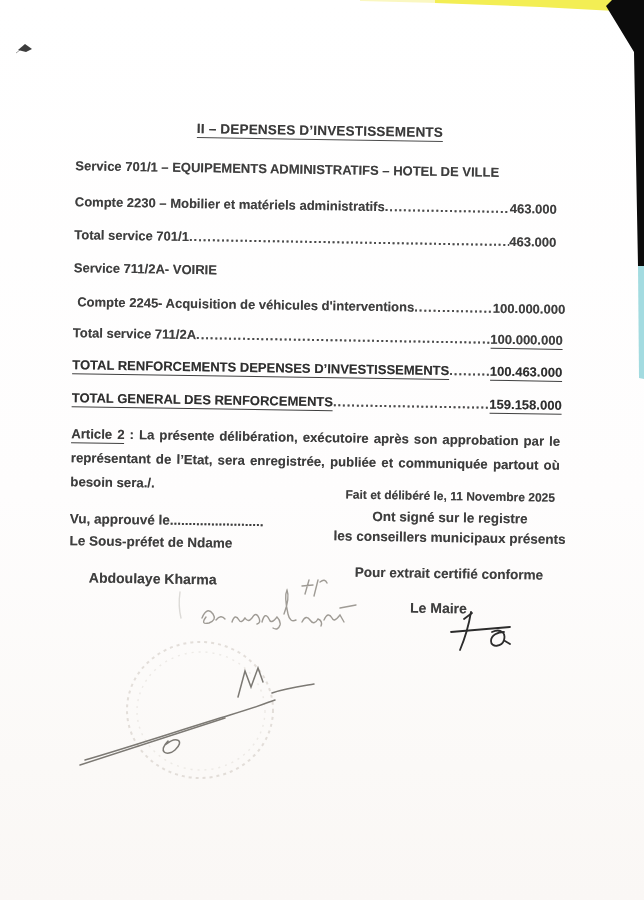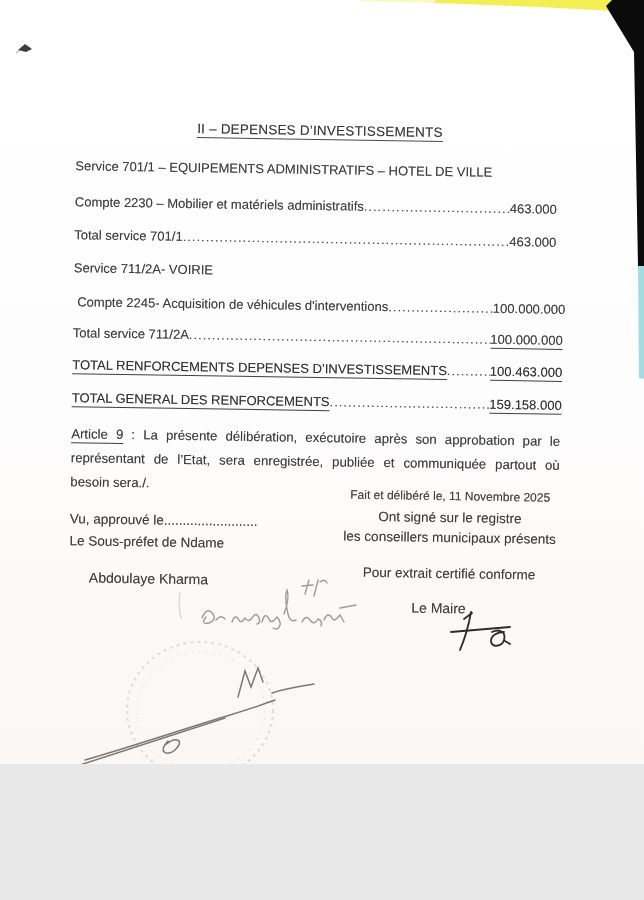--- a/index.html
+++ b/index.html
@@ -1,20 +1,21 @@
 <!DOCTYPE html>
 <html><head>
 <meta charset="utf-8">
 <style>
   html,body{margin:0;padding:0;background:#e8e8e8;}
   .scan{
-    position:relative;width:644px;height:764px;overflow:hidden;
+    position:relative;width:644px;height:900px;overflow:hidden;
     background:linear-gradient(180deg,#ffffff 0%,#fefdfd 55%,#fbf9f7 85%,#faf7f5 100%);
     font-family:"Liberation Sans","DejaVu Sans",sans-serif;
     color:#3e3e3e;
+    font-weight:bold;
   }
   .content{position:absolute;inset:0;transform:rotate(0.9deg);transform-origin:0 0;}
   .abs{position:absolute;white-space:nowrap;}
   .title-wrap{position:absolute;top:116px;left:0;width:644px;text-align:center;}
   .title{font-size:13.5px;letter-spacing:.2px;color:#3a3a3a;border-bottom:1px solid #4a4a4a;padding-bottom:1px;}
   .row{position:absolute;left:78px;display:flex;align-items:baseline;font-size:13px;}
   .row .lbl{white-space:nowrap;}
   .row .leader{flex:1 1 auto;overflow:hidden;white-space:nowrap;letter-spacing:1px;color:#4a4a4a;}
   .row .val{white-space:nowrap;}
   .plain{position:absolute;left:78px;font-size:13px;white-space:nowrap;}
@@ -80,21 +81,21 @@
     </div>
 
     <div class="row totals" style="top:389px;width:490px">
       <span class="lbl u">TOTAL GENERAL DES RENFORCEMENTS</span>
       <span class="leader">................................................................................................................................................................</span>
       <span class="val u">159.158.000</span>
     </div>
 
     <div class="article">
       <div class="jline">
-        <span class="u">Article 9</span><span> : La présente délibération, exécutoire après son approbation par le</span>
+        <span class="u">Article 2</span><span> : La présente délibération, exécutoire après son approbation par le</span>
       </div>
       <div class="jline">représentant de l’Etat, sera enregistrée, publiée et communiquée partout où</div>
       <div>besoin sera./.</div>
     </div>
 
     <div class="abs rightcol fait" style="top:482px">Fait et délibéré le, 11 Novembre 2025</div>
 
     <div class="abs leftcol" style="left:78px;top:510px">Vu, approuvé le.........................</div>
     <div class="abs rightcol" style="top:503px">Ont signé sur le registre</div>
 

